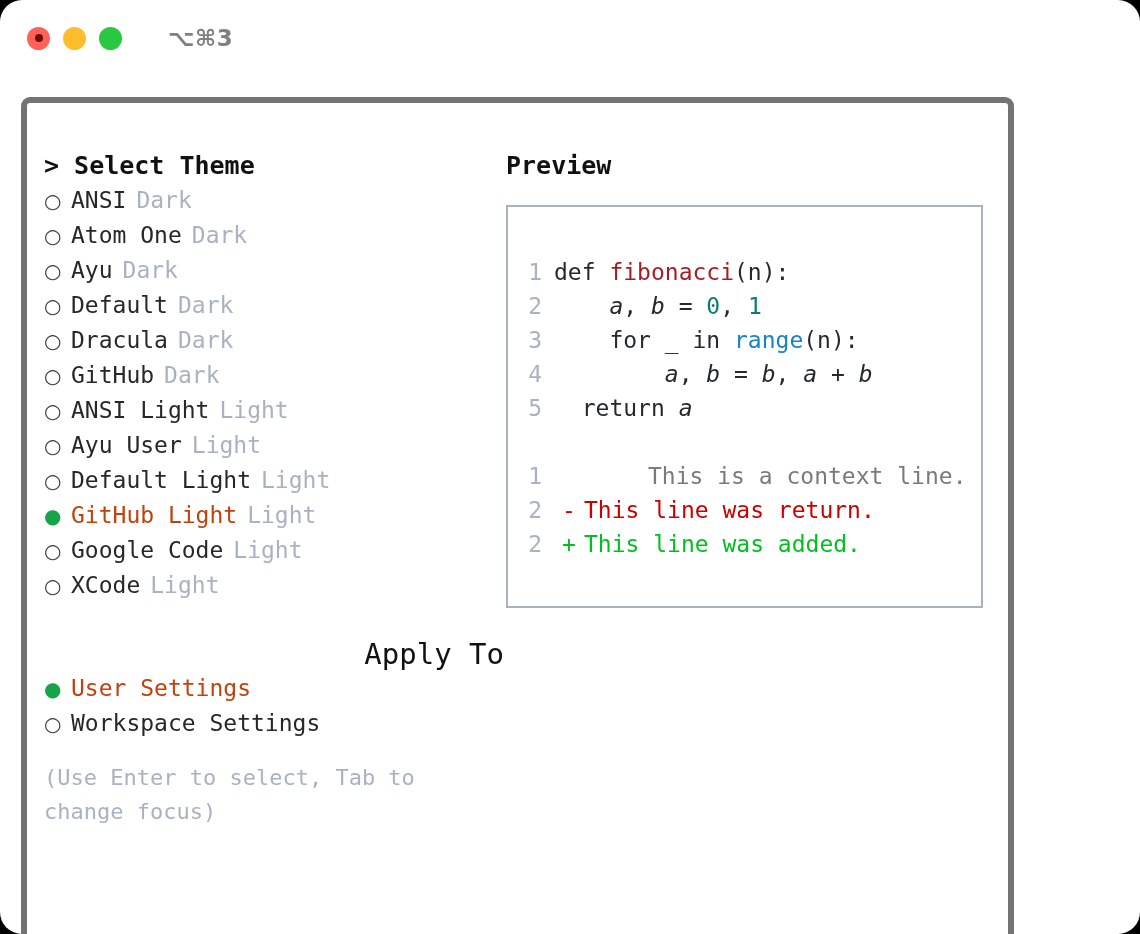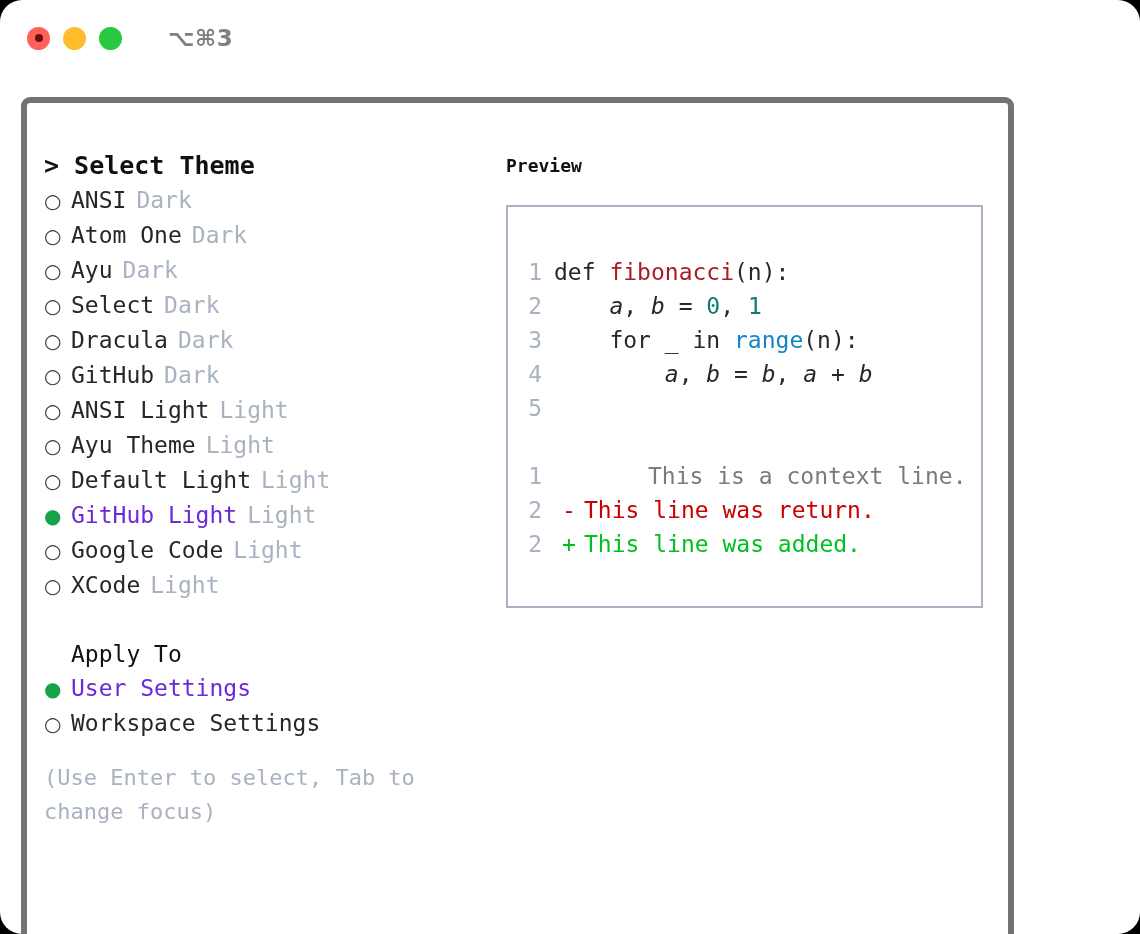--- a/index.html
+++ b/index.html
@@ -119,48 +119,49 @@
   }
   .bullet {
     width: 27px;
     flex: none;
     color: #3A3A3A;
     font-size: 20px;
     font-family: "DejaVu Sans", "Liberation Sans", sans-serif;
   }
   .opt-row.selected .bullet { color: #16A34A; }
   .opt-name  { color: #272727; }
-  .opt-row.selected .opt-name { color: #6d28d9; }
+  .opt-row.selected .opt-name { color: #c2410c; }
   .opt-variant {
     color: #A9B2C0;
     margin-left: 10px;
   }
 
   .spacer-lg { height: 34px; }
 
   .apply-head {
-    font-size: 23px;
+    font-size: 29px;
     color: #111111;
     line-height: 34px;
     padding-left: 27px;
     white-space: pre;
+    text-align: right;
   }
 
   .hint {
     margin-top: 20px;
     font-size: 22px;
     line-height: 34px;
     color: #A9B2C0;
     width: 420px;
     white-space: normal;
   }
 
   
   .preview-head {
-    font-size: 18px;
+    font-size: 25px;
     font-weight: bold;
     color: #111111;
     line-height: 34px;
   }
   .preview-box {
     margin-top: 22px;
     width: 477px;
     height: 403px;
     border: 2px solid #A8B2C1;
     box-sizing: border-box;
@@ -230,25 +231,25 @@
     <div class="columns">
 
       <div class="col-left">
 
         <div class="section-head bold">&gt; Select Theme</div>
 
         <div class="opt-list" id="theme-list">
             <div class="opt-row"><span class="bullet">○</span><span class="opt-name">ANSI</span><span class="opt-variant">Dark</span></div>
             <div class="opt-row"><span class="bullet">○</span><span class="opt-name">Atom One</span><span class="opt-variant">Dark</span></div>
             <div class="opt-row"><span class="bullet">○</span><span class="opt-name">Ayu</span><span class="opt-variant">Dark</span></div>
-            <div class="opt-row"><span class="bullet">○</span><span class="opt-name">Select</span><span class="opt-variant">Dark</span></div>
+            <div class="opt-row"><span class="bullet">○</span><span class="opt-name">Default</span><span class="opt-variant">Dark</span></div>
             <div class="opt-row"><span class="bullet">○</span><span class="opt-name">Dracula</span><span class="opt-variant">Dark</span></div>
             <div class="opt-row"><span class="bullet">○</span><span class="opt-name">GitHub</span><span class="opt-variant">Dark</span></div>
             <div class="opt-row"><span class="bullet">○</span><span class="opt-name">ANSI Light</span><span class="opt-variant">Light</span></div>
-            <div class="opt-row"><span class="bullet">○</span><span class="opt-name">Ayu Theme</span><span class="opt-variant">Light</span></div>
+            <div class="opt-row"><span class="bullet">○</span><span class="opt-name">Ayu User</span><span class="opt-variant">Light</span></div>
             <div class="opt-row"><span class="bullet">○</span><span class="opt-name">Default Light</span><span class="opt-variant">Light</span></div>
             <div class="opt-row selected"><span class="bullet">●</span><span class="opt-name">GitHub Light</span><span class="opt-variant">Light</span></div>
             <div class="opt-row"><span class="bullet">○</span><span class="opt-name">Google Code</span><span class="opt-variant">Light</span></div>
             <div class="opt-row"><span class="bullet">○</span><span class="opt-name">XCode</span><span class="opt-variant">Light</span></div>
           </div>
 
         <div class="spacer-lg"></div>
 
         <div class="apply-head">Apply To</div>
 
@@ -262,21 +263,21 @@
 
       <div class="col-right">
         <div class="preview-head">Preview</div>
 
         <div class="preview-box">
           <div id="code-block">
               <div class="code-line"><span class="lno">1</span><span class="ctext"><span class="tok-def">def </span><span class="tok-fn">fibonacci</span><span class="tok-punc">(n):</span></span></div>
               <div class="code-line"><span class="lno">2</span><span class="ctext"><span class="tok-punc">    </span><span class="tok-var">a</span><span class="tok-punc">, </span><span class="tok-var">b</span><span class="tok-punc"> = </span><span class="tok-num">0</span><span class="tok-punc">, </span><span class="tok-num">1</span></span></div>
               <div class="code-line"><span class="lno">3</span><span class="ctext"><span class="tok-def">    for _ in </span><span class="tok-builtin">range</span><span class="tok-punc">(n):</span></span></div>
               <div class="code-line"><span class="lno">4</span><span class="ctext"><span class="tok-punc">        </span><span class="tok-var">a</span><span class="tok-punc">, </span><span class="tok-var">b</span><span class="tok-punc"> = </span><span class="tok-var">b</span><span class="tok-punc">, </span><span class="tok-var">a</span><span class="tok-punc"> + </span><span class="tok-var">b</span></span></div>
-              <div class="code-line"><span class="lno">5</span></div>
+              <div class="code-line"><span class="lno">5</span><span class="ctext"><span class="tok-def">  return </span><span class="tok-var">a</span></span></div>
             </div>
           <div class="blank-line"></div>
           <div id="diff-block">
               <div class="diff-line"><span class="lno">1</span><span class="dmark diff-ctx"> </span><span class="diff-ctx">This is a context line.</span></div>
               <div class="diff-line"><span class="lno">2</span><span class="dmark diff-del">-</span><span class="diff-del">This line was return.</span></div>
               <div class="diff-line"><span class="lno">2</span><span class="dmark diff-add">+</span><span class="diff-add">This line was added.</span></div>
             </div>
         </div>
       </div>
 

